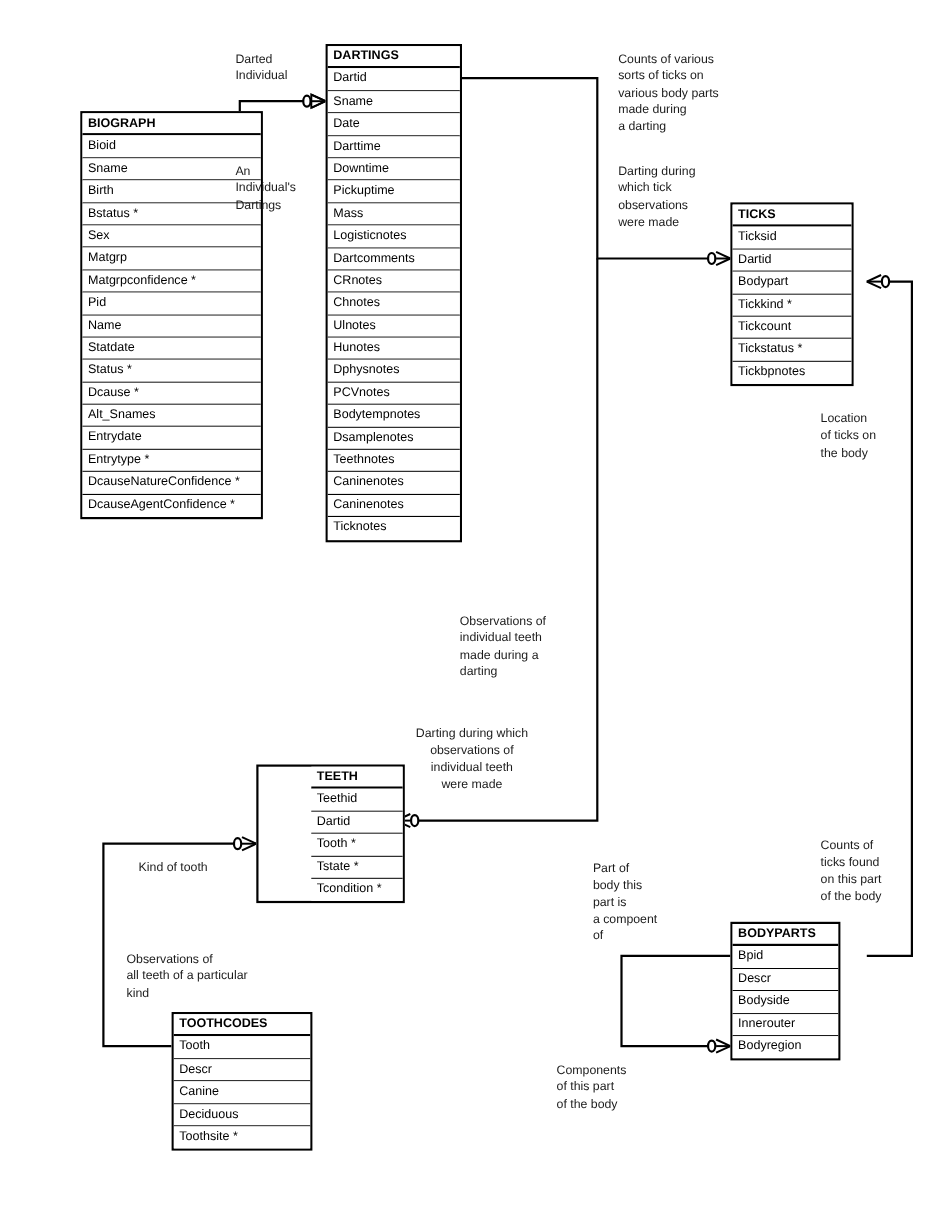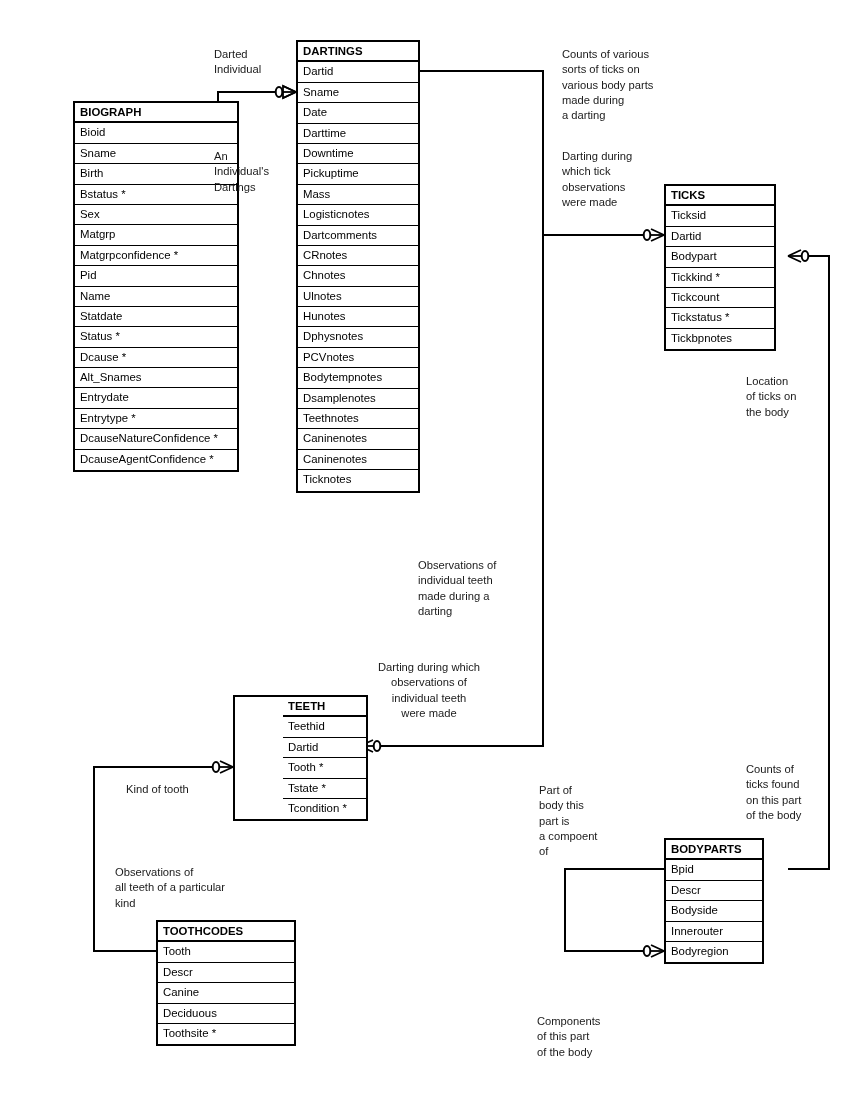--- a/index.html
+++ b/index.html
@@ -36,21 +36,21 @@
     border-bottom: 2px solid #000;
     font-size: 11.4px;
   }
   .entity .row:last-child { border-bottom: none; }
 
   
   #ent-biograph   { left: 29px;  top: 101px; width: 166px; margin-left: 44px; }
   #ent-dartings   { left: 296px; top: 40px;  width: 124px; }
   #ent-ticks      { left: 664px; top: 184px; width: 112px; }
   #ent-teeth      { left: 233px; top: 695px; width: 135px; padding-left: 48px; }
-  #ent-toothcodes { left: 156px; top: 920px; width: 140px; }
+  #ent-toothcodes { left: 156px; top: 920px; width: 128px; }
   #ent-bodyparts  { left: 664px; top: 838px; width: 100px; }
 
   
   .note {
     position: absolute;
     font-size: 11.2px;
     line-height: 15.3px;
     color: #1a1a1a;
     white-space: pre-line;
     z-index: 6;
@@ -59,21 +59,21 @@
   #note-individuals-dartings { left: 214px; top: 149px; }
   #note-tick-counts          { left: 562px; top: 47px; }
   #note-darting-tick-obs     { left: 562px; top: 149px; }
   #note-tick-location        { left: 746px; top: 374px; }
   #note-teeth-obs            { left: 418px; top: 558px; }
   #note-darting-teeth-obs    { left: 378px; top: 660px; text-align: center; }
   #note-kind-of-tooth        { left: 126px; top: 782px; }
   #note-toothcode-obs        { left: 115px; top: 865px; }
   #note-part-of-body         { left: 539px; top: 783px; }
   #note-counts-ticks-part    { left: 746px; top: 762px; }
-  #note-components-of-part   { left: 537px; top: 966px; margin-top: 48px; }
+  #note-components-of-part   { left: 506px; top: 966px; }
 </style>
 </head>
 <body>
 
 <svg id="canvas" viewBox="0 0 860 1120" xmlns="http://www.w3.org/2000/svg">
   <defs>
     
   </defs>
 
   <g>

